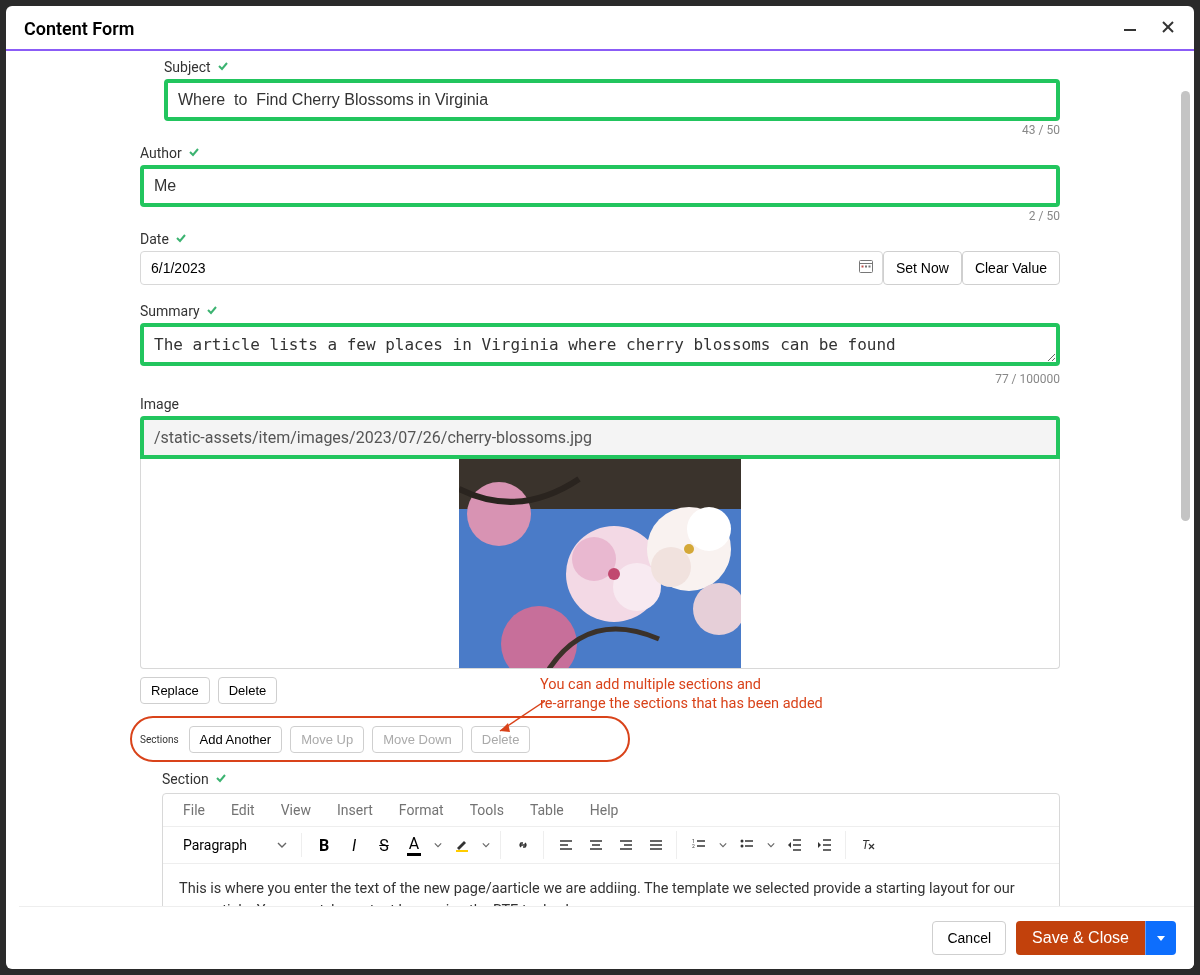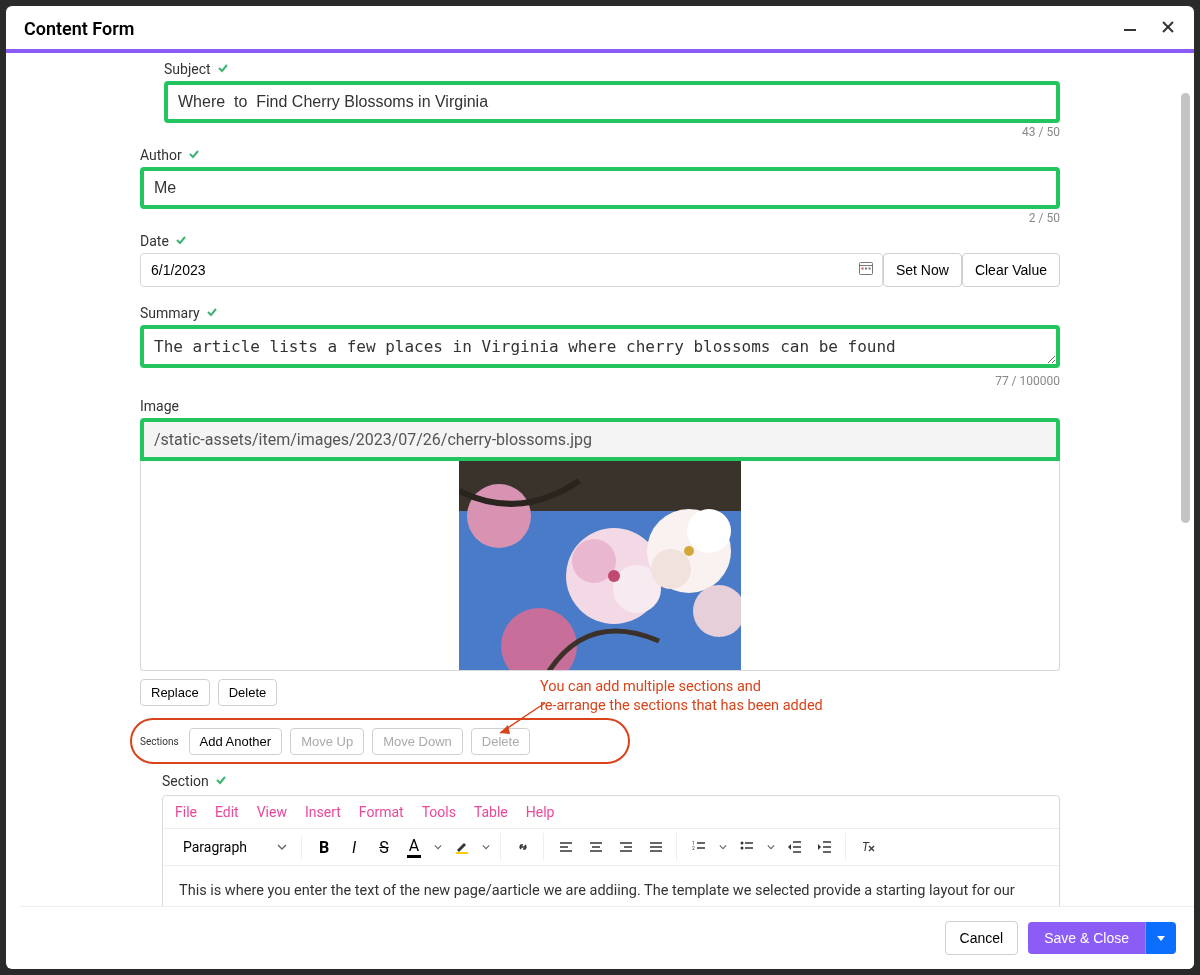--- a/index.html
+++ b/index.html
@@ -1,19 +1,19 @@
 <!DOCTYPE html>
 <html><head>
 <meta charset="utf-8">
 <style>
   * { box-sizing: border-box; margin: 0; padding: 0; }
   html, body { width: 1200px; height: 975px; overflow: hidden; font-family: -apple-system, BlinkMacSystemFont, "Segoe UI", Roboto, Arial, sans-serif; }
   body { background: #2a2a2a; padding: 6px; }
   .window { background: #fff; width: 100%; height: 100%; border-radius: 6px; display: flex; flex-direction: column; position: relative; }
-  .titlebar { display: flex; align-items: center; justify-content: space-between; padding: 12px 18px 10px; border-bottom: 4px solid #8b5cf6; }
+  .titlebar { display: flex; align-items: center; justify-content: space-between; padding: 12px 18px 10px; border-bottom: 2px solid #8b5cf6; }
   .titlebar h1 { font-size: 18px; font-weight: 600; }
   .titlebar-actions { display: flex; gap: 22px; }
   .titlebar-actions svg { cursor: pointer; }
   .body { flex: 1; overflow-y: auto; position: relative; }
   .scroll-region { width: 1086px; margin: 0 auto; padding: 0 14px 80px; }
   .form-inner { width: 920px; margin: 0 auto; }
   .field { margin-top: 8px; }
   .field:first-child {  padding-left: 24px;}
   .label-row { display: flex; align-items: center; gap: 6px; font-size: 14px; color: #333; margin-bottom: 4px; }
   .check { color: #3cb371; }
@@ -32,31 +32,31 @@
   .textarea { min-height: 34px; resize: vertical; }
   .image-preview { border: 1px solid #d8d8d8; border-top: none; border-radius: 0 0 4px 4px; height: 210px; display:flex; align-items:center; justify-content:center; background:#fff; overflow:hidden;}
   .img-actions { display:flex; gap:8px; margin-top:8px; }
   .sections-row { display:flex; align-items:center; gap:8px; margin-top:22px; position: relative;}
   .sections-label { font-size:10px; color:#333; margin-right:2px;}
   .sections-circle { position:absolute; left:-10px; top:-10px; width:500px; height:46px; border:2px solid #d9431a; border-radius:24px; pointer-events:none; }
   .annotation { position:absolute; color:#d9431a; font-size:14.5px; line-height:1.3; }
   .annotation .arrow { position:absolute; }
   .editor { border:1px solid #d8d8d8; border-radius:4px; margin-top:6px; }
   .editor-menubar { display:flex; gap:18px; padding:8px 12px; border-bottom:1px solid #eee; font-size:14px;}
-  .editor-menubar span { cursor:pointer; color:#ec4899; }
+  .editor-menubar span { cursor:pointer; color:#737373;margin-left:8px; }
   .editor-toolbar { display:flex; align-items:center; gap:2px; padding:4px 6px; border-bottom:1px solid #eee; }
   .tool-group { display:flex; align-items:center; border-right:1px solid #eee; padding:0 6px; gap:2px;}
   .tool-group:last-child { border-right:none;}
   .tool-btn { width:28px; height:28px; display:flex; align-items:center; justify-content:center; border-radius:3px; cursor:pointer; }
   .para-select { display:flex; align-items:center; gap:30px; padding:4px 8px; font-size:14px; cursor:pointer;}
   .editor-content { padding:14px 16px; font-size:14.5px; color:#333; line-height:1.5; min-height:80px;}
   .footer { position:absolute; bottom:0; left:13px; right:0; display:flex; justify-content:flex-end; align-items:center; gap:10px; padding:14px 18px; background:#fff; border-top:1px solid #eee; border-radius:0 0 6px 6px;}
   .footer .cancel { border:1px solid #cfcfcf; background:#fff; border-radius:4px; padding:8px 14px; font-size:14px; cursor:pointer;}
   .footer .save-group { display:flex; }
-  .footer .save { background:#8b5cf6; color:#fff; border:none; padding:8px 16px; font-size:14px; border-radius:4px 0 0 4px; cursor:pointer;}
+  .footer .save { background:#c2410c; color:#fff; border:none; padding:8px 16px; font-size:16px; border-radius:4px 0 0 4px; cursor:pointer;}
   .footer .save-more { background:#0d6efd; color:#fff; border:none; border-left:1px solid rgba(255,255,255,0.35); padding:8px 10px; border-radius:0 4px 4px 0; cursor:pointer; display:flex; align-items:center;}
   .disabled { color:#aaa; }
   .scrollbar-fake { position:absolute; right:2px; top:0; bottom:48px; width:14px; }
   .scrollbar-thumb { position:absolute; right:2px; width:9px; background:#c4c4c4; border-radius:5px; top:40px; height:430px;}
 </style>
 </head>
 <body>
 
 <div class="window">
   <div class="titlebar">

